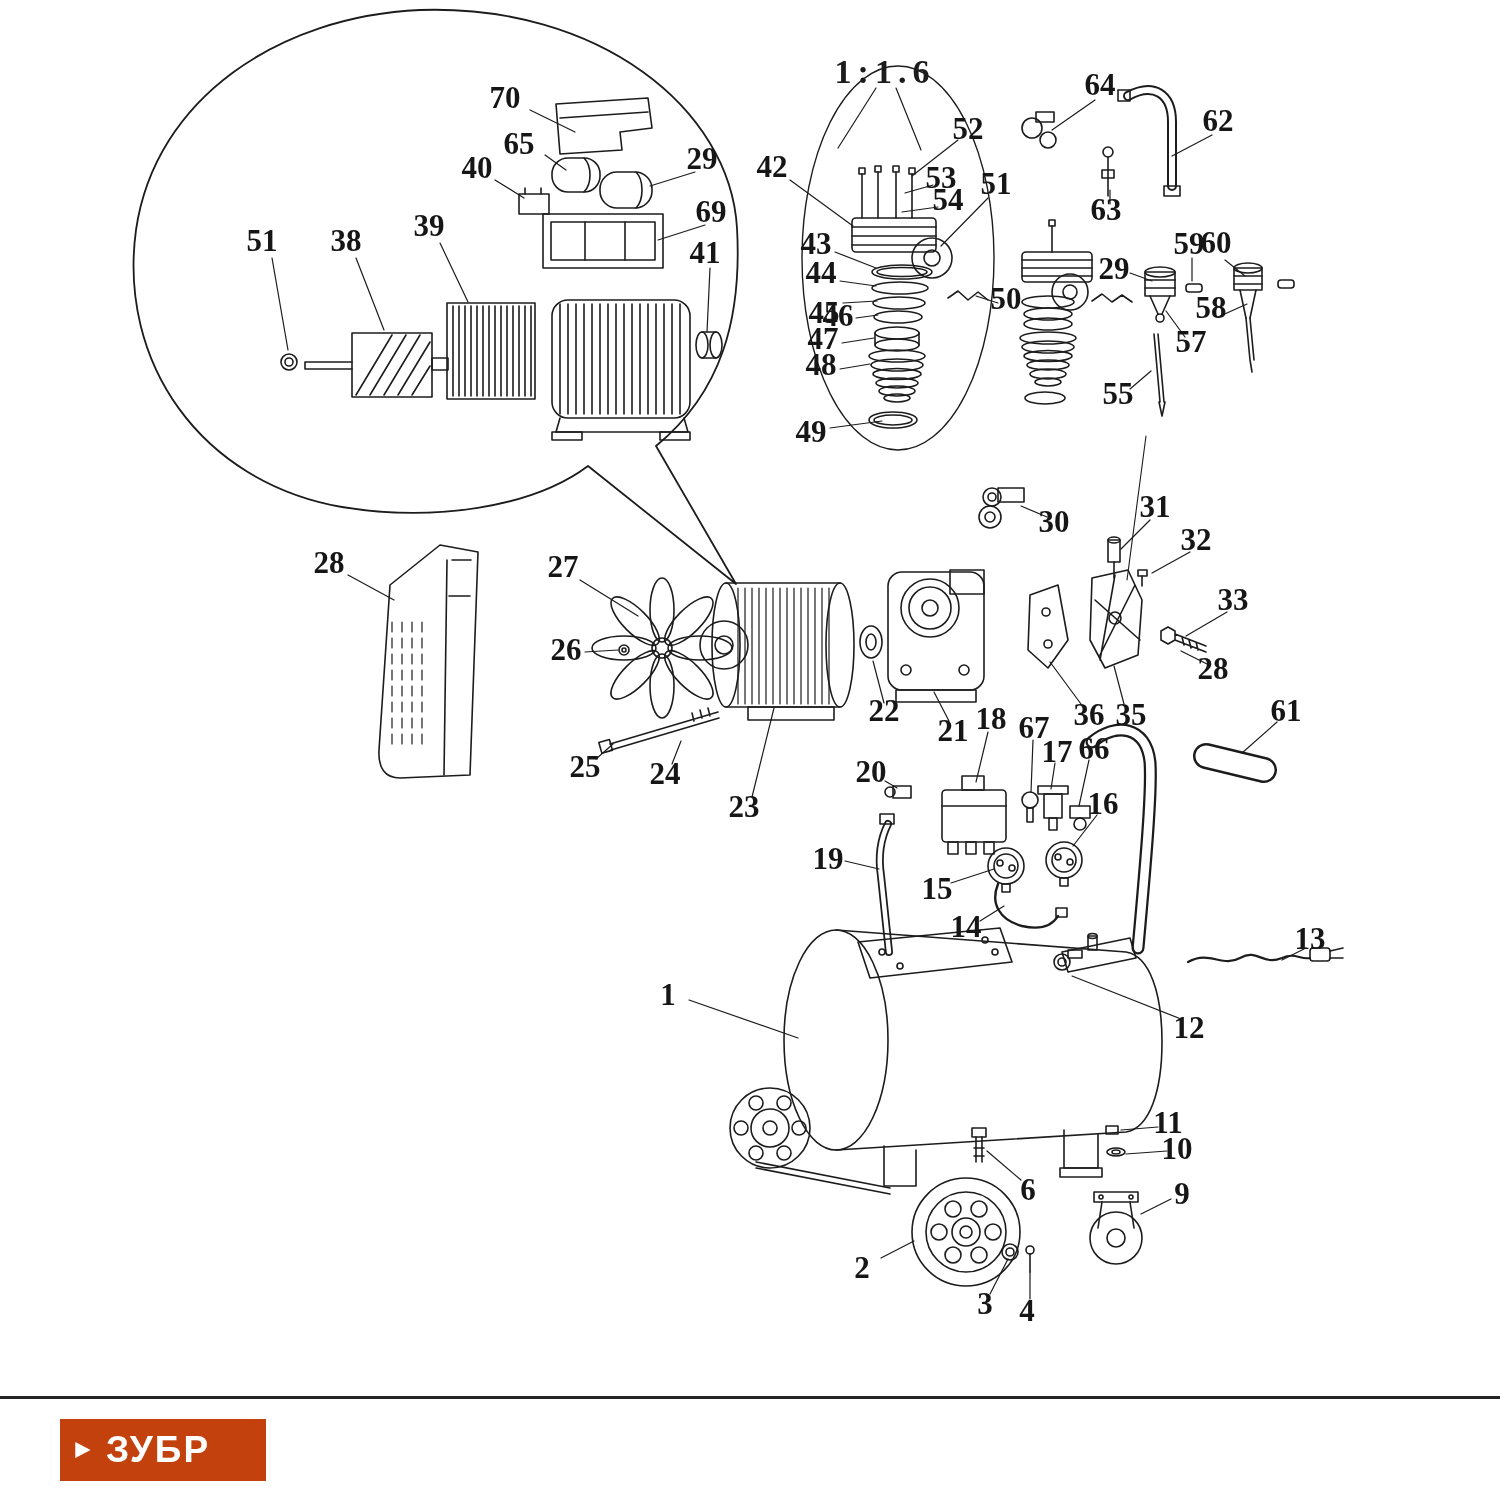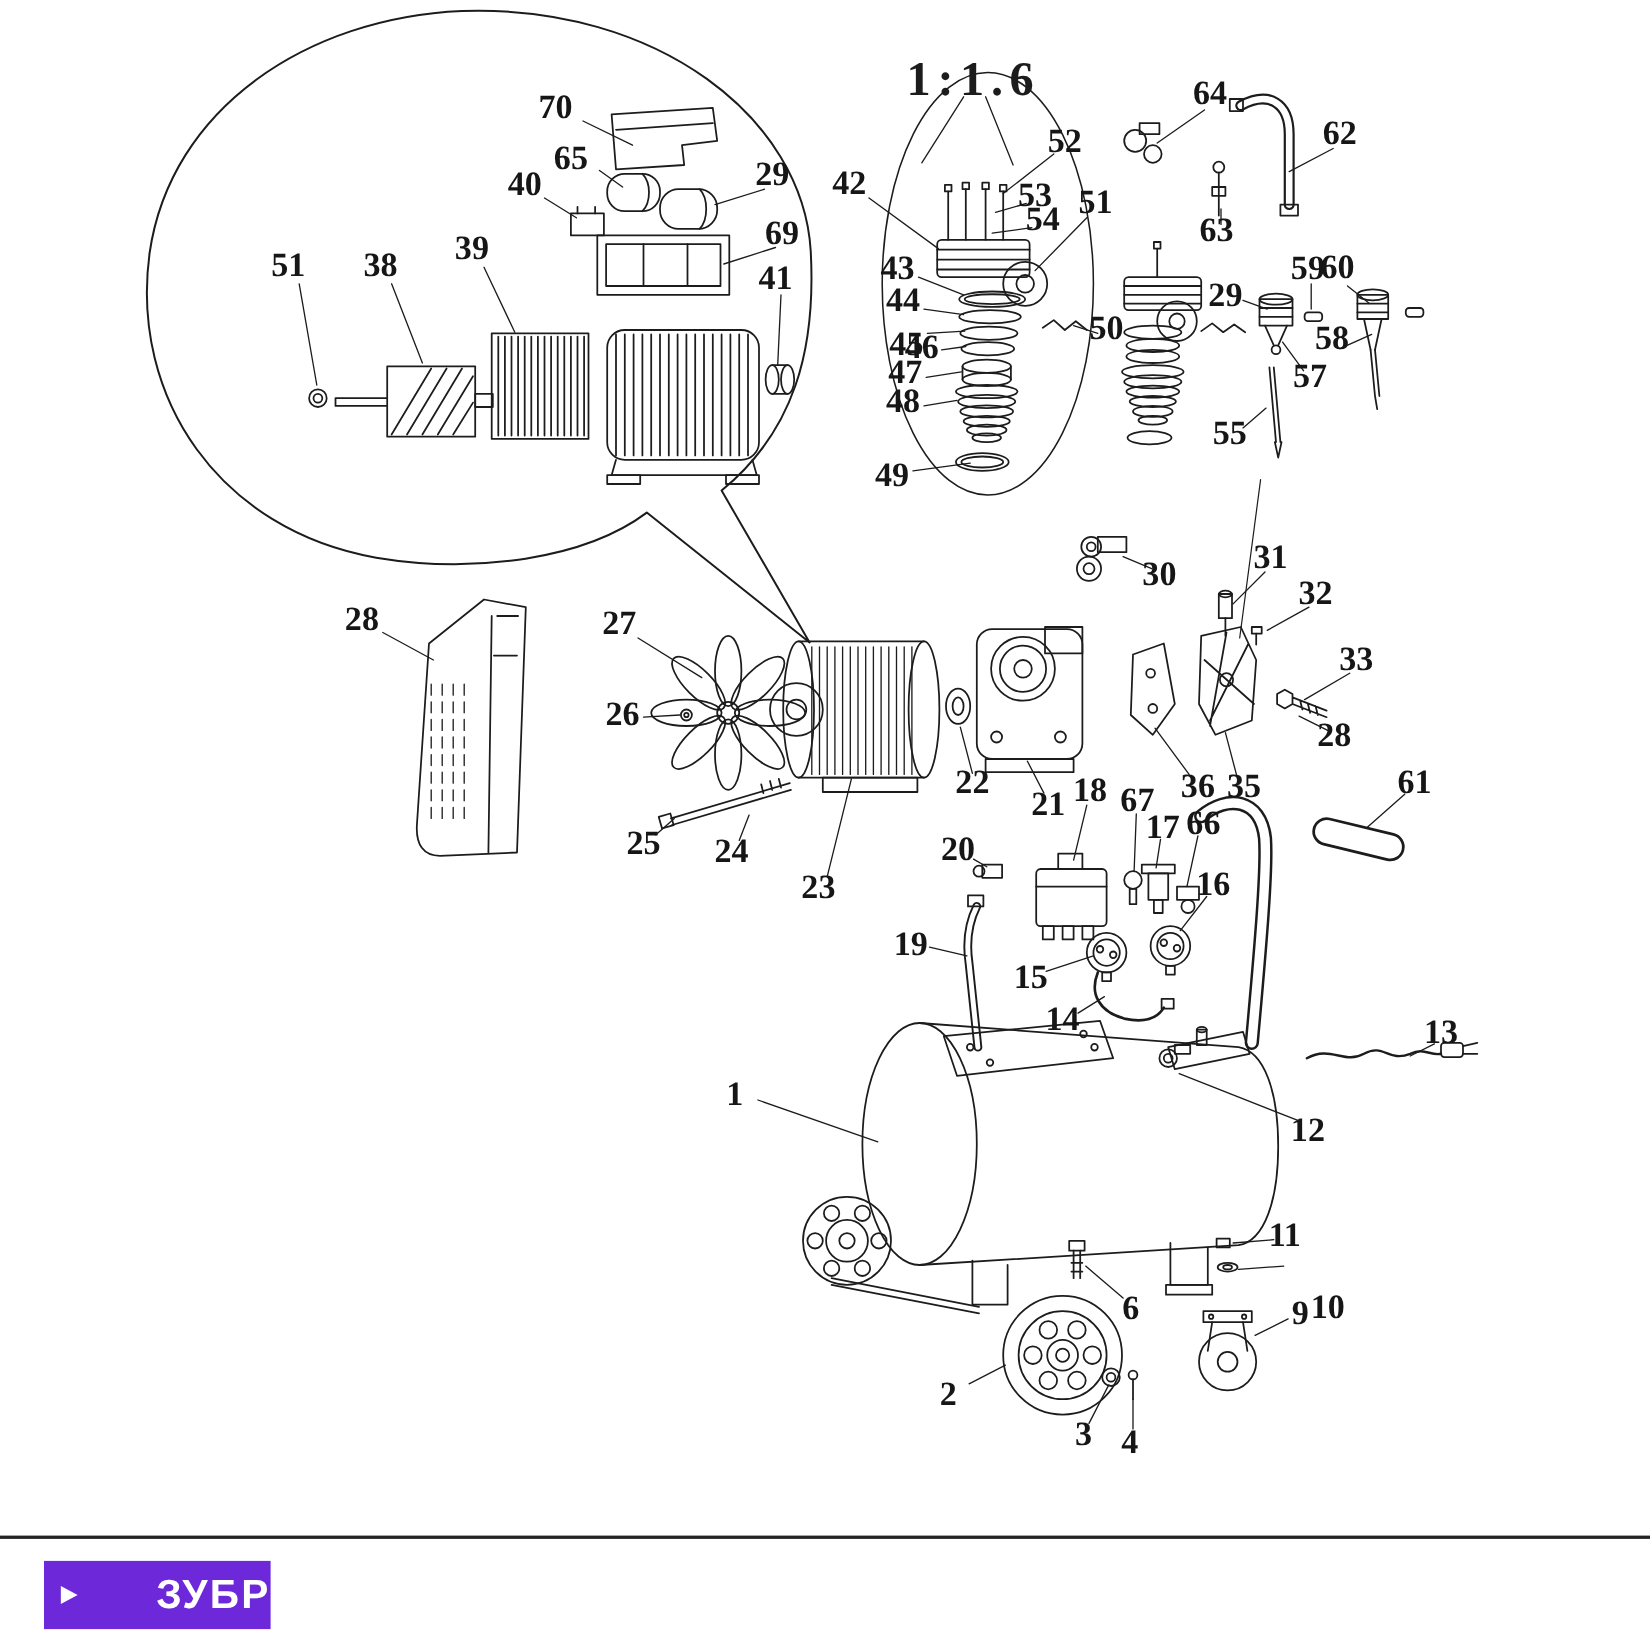--- a/index.html
+++ b/index.html
@@ -3,27 +3,27 @@
 <meta charset="utf-8">
 <style>
   html,body{margin:0;padding:0;background:#fff;}
   .canvas{position:relative;width:1500px;height:1500px;background:#fff;overflow:hidden;
           font-family:"Liberation Serif",serif;}
   .diagram-svg{position:absolute;left:0;top:0;}
   .part-label{position:absolute;transform:translate(-50%,-50%);
               font-family:"Liberation Serif",serif;font-size:31px;font-weight:600;
               color:#161616;white-space:nowrap;line-height:1;}
   .scale-label{position:absolute;left:885px;top:72px;transform:translate(-50%,-50%);
-               font-family:"Liberation Serif",serif;font-size:44px;font-weight:600;
+               font-family:"Liberation Serif",serif;font-size:34px;font-weight:600;
                letter-spacing:6px;color:#1c1c1c;}
   .footer{position:absolute;left:0;right:0;top:1396px;border-top:3px solid #242424;
           background:#fff;height:104px;}
   .footer-row{display:flex;align-items:center;gap:40px;padding:20px 0 0 40px;}
-  .brand-logo{width:206px;height:62px;background:#6d28d9;display:flex;align-items:center;
-              justify-content:space-between;gap:10px;flex:0 0 auto;}
+  .brand-logo{width:206px;height:62px;background:#c2410c;display:flex;align-items:center;
+              justify-content:flex-start;gap:10px;flex:0 0 auto;margin-left:20px;}
   .brand-text{color:#fff;font-family:"Liberation Sans",sans-serif;font-weight:700;
               font-size:37px;letter-spacing:2px;}
   .footer-title{font-family:"Liberation Sans",sans-serif;font-size:37px;color:#4a4a4a;}
   .footer-title .model{color:#111;font-weight:700;margin-right:12px;}
 </style>
 </head>
 <body>
 
 <div class="canvas">
 
@@ -382,21 +382,21 @@
       <div class="part-label" style="left: 1103px; top: 803px;">16</div>
       <div class="part-label" style="left: 871px; top: 771px;">20</div>
       <div class="part-label" style="left: 744px; top: 806px;">23</div>
       <div class="part-label" style="left: 828px; top: 858px;">19</div>
       <div class="part-label" style="left: 937px; top: 888px;">15</div>
       <div class="part-label" style="left: 966px; top: 926px;">14</div>
       <div class="part-label" style="left: 1310px; top: 938px;">13</div>
       <div class="part-label" style="left: 668px; top: 994px;">1</div>
       <div class="part-label" style="left: 1189px; top: 1027px;">12</div>
       <div class="part-label" style="left: 1168px; top: 1122px;">11</div>
-      <div class="part-label" style="left: 1177px; top: 1188px; margin-left: 30px;">10</div>
+      <div class="part-label" style="left: 1177px; top: 1148px;">10</div>
       <div class="part-label" style="left: 1028px; top: 1189px;">6</div>
       <div class="part-label" style="left: 1182px; top: 1193px;">9</div>
       <div class="part-label" style="left: 862px; top: 1267px;">2</div>
       <div class="part-label" style="left: 985px; top: 1303px;">3</div>
       <div class="part-label" style="left: 1027px; top: 1310px;">4</div>
     </div>
 
   <div class="scale-label">1:1.6</div>
 
   <div class="footer">

